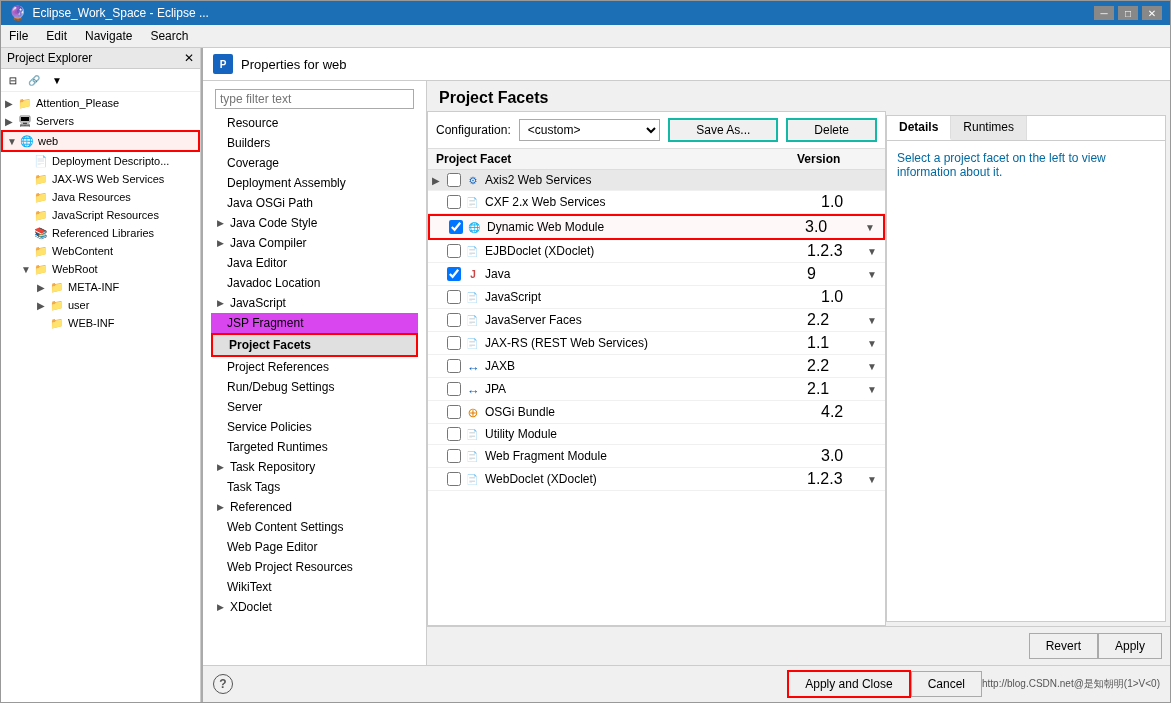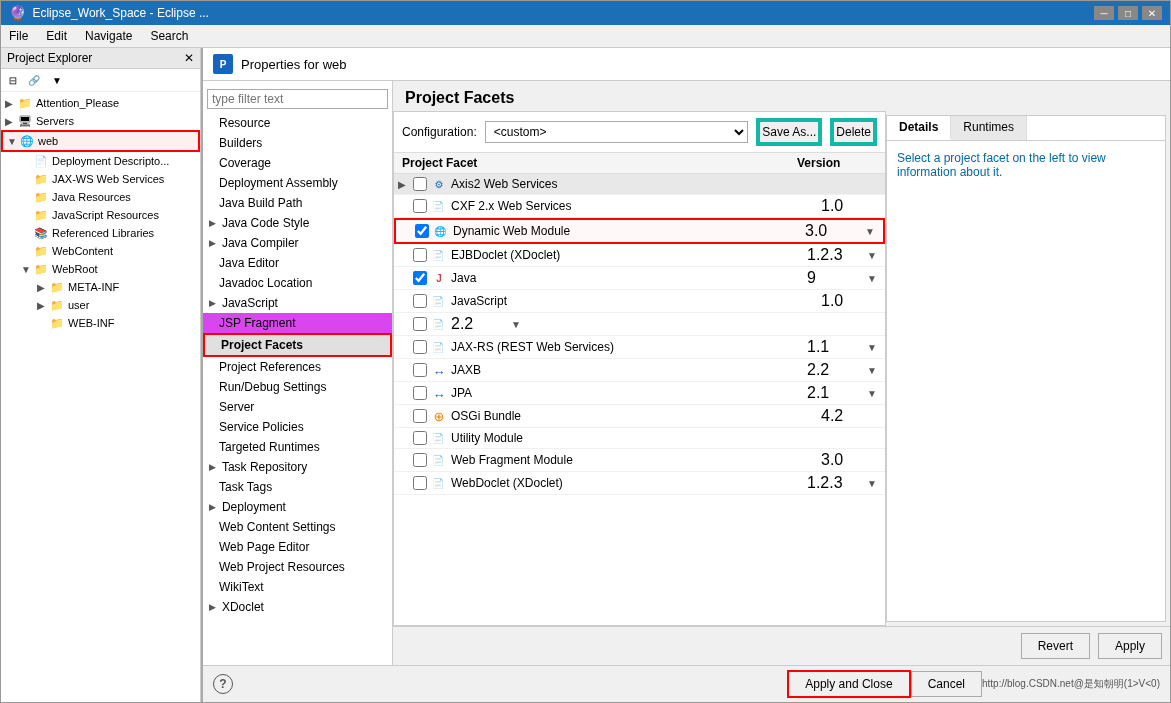--- a/index.html
+++ b/index.html
@@ -31,38 +31,38 @@
     .tree-icon { width: 16px; height: 16px; margin-right: 3px; display: inline-flex; align-items: center; justify-content: center; font-size: 11px; flex-shrink: 0; }
 
     
     .dialog { flex: 1; display: flex; flex-direction: column; background: #f0f0f0; border-left: 2px solid #aaa; }
     .dialog-title { background: white; border-bottom: 1px solid #ccc; padding: 6px 10px; display: flex; align-items: center; gap: 8px; font-size: 13px; font-weight: normal; }
     .dialog-title-icon { width: 20px; height: 20px; background: #1565c0; border-radius: 2px; display: flex; align-items: center; justify-content: center; color: white; font-size: 10px; font-weight: bold; }
 
     .dialog-body { display: flex; flex: 1; overflow: hidden; }
 
     
-    .dialog-nav { width: 190px; background: white; border-right: 1px solid #ccc; display: flex; flex-direction: column; padding: 4px 0; }
+    .dialog-nav { width: 224px; background: white; border-right: 1px solid #ccc; display: flex; flex-direction: column; padding: 4px 8px; }
     .filter-input { margin: 4px; padding: 2px 4px; border: 1px solid #aaa; font-size: 12px; color: #999; }
     .nav-item { padding: 3px 8px 3px 16px; cursor: pointer; font-size: 12px; display: flex; align-items: center; gap: 4px; }
     .nav-item.selected, .nav-item.highlighted-nav { background: #e0e0e0; font-weight: bold; border: 2px solid red; }
     .nav-item.has-arrow { padding-left: 6px; }
     .nav-arrow { font-size: 9px; color: #555; margin-right: 2px; }
 
     
     .dialog-content { flex: 1; display: flex; flex-direction: column; padding: 0; overflow: hidden; }
     .content-title { font-size: 16px; font-weight: bold; padding: 8px 12px 4px; color: #000; }
 
     
     .facets-area { display: flex; flex: 1; overflow: hidden; gap: 0; }
     .facets-left { flex: 1; display: flex; flex-direction: column; border: 1px solid #ccc; margin: 0; background: white; }
 
     .config-bar { display: flex; align-items: center; padding: 6px 8px; border-bottom: 1px solid #ddd; gap: 8px; font-size: 12px; }
     .config-select { flex: 1; padding: 2px 4px; border: 1px solid #aaa; font-size: 12px; background: white; }
-    .config-btn { padding: 3px 2px; font-size: 12px; border: 4px solid #14b8a6; background: #f0f0f0; cursor: pointer; }
+    .config-btn { padding: 3px 26px; font-size: 12px; border: 2px solid #14b8a6; background: #f0f0f0; cursor: pointer; }
 
     .table-header { display: flex; padding: 3px 8px; background: #f5f5f5; border-bottom: 1px solid #ddd; font-size: 12px; font-weight: bold; }
     .col-facet { flex: 1; }
     .col-version { width: 80px; }
 
     .facet-list { flex: 1; overflow-y: auto; }
     .facet-row { display: flex; align-items: center; padding: 2px 4px; font-size: 12px; border-bottom: 1px solid #f0f0f0; min-height: 20px; }
     .facet-row.highlighted-row { border: 2px solid red; background: #fff8f8; }
     .facet-row.grayed { background: #e8e8e8; }
     .facet-expand { width: 14px; font-size: 10px; color: #555; }
@@ -87,21 +87,21 @@
     
     .dialog-bottom { display: flex; align-items: center; justify-content: space-between; padding: 4px 10px; border-top: 1px solid #ccc; background: #f0f0f0; }
     .help-icon { width: 20px; height: 20px; border-radius: 50%; border: 1px solid #555; display: flex; align-items: center; justify-content: center; font-size: 12px; font-weight: bold; color: #555; cursor: pointer; }
     .status-url { font-size: 10px; color: #555; }
     .icon-web { color: #1565c0; }
 
     
     .web-highlighted { border: 2px solid red; background: #fff0f0 !important; }
 
     
-    .revert-apply { display: flex; justify-content: flex-end; gap: 8px; padding: 6px 8px; border-top: 1px solid #ccc; }
+    .revert-apply { display: flex; justify-content: flex-end; padding: 6px 8px; border-top: 1px solid #ccc; }
 
     
     ::-webkit-scrollbar { width: 8px; height: 8px; }
     ::-webkit-scrollbar-track { background: #f0f0f0; }
     ::-webkit-scrollbar-thumb { background: #bbb; }
   </style>
 </head>
 <body>
 
 <div class="window">
@@ -237,21 +237,21 @@
           <div class="nav-item">
             <span>Builders</span>
           </div>
           <div class="nav-item">
             <span>Coverage</span>
           </div>
           <div class="nav-item">
             <span>Deployment Assembly</span>
           </div>
           <div class="nav-item">
-            <span>Java Build Path</span>
+            <span>Java OSGi Path</span>
           </div>
           <div class="nav-item has-arrow">
             <span class="nav-arrow">▶</span>
             <span>Java Code Style</span>
           </div>
           <div class="nav-item has-arrow">
             <span class="nav-arrow">▶</span>
             <span>Java Compiler</span>
           </div>
           <div class="nav-item">
@@ -287,21 +287,21 @@
           </div>
           <div class="nav-item has-arrow">
             <span class="nav-arrow">▶</span>
             <span>Task Repository</span>
           </div>
           <div class="nav-item">
             <span>Task Tags</span>
           </div>
           <div class="nav-item has-arrow">
             <span class="nav-arrow">▶</span>
-            <span>Deployment</span>
+            <span>Referenced</span>
           </div>
           <div class="nav-item">
             <span>Web Content Settings</span>
           </div>
           <div class="nav-item">
             <span>Web Page Editor</span>
           </div>
           <div class="nav-item">
             <span>Web Project Resources</span>
           </div>
@@ -384,20 +384,21 @@
                   <input type="checkbox" class="facet-check" style="">
                   <span class="facet-icon" style="color:#888;">📄</span>
                   <span class="facet-name">JavaScript</span>
                   <span class="facet-version">1.0</span>
                 </div>
 
                 <div class="facet-row">
                   <span class="facet-expand"></span>
                   <input type="checkbox" class="facet-check" style="">
                   <span class="facet-icon" style="color:#888;">📄</span>
+                  <span class="facet-name">JavaServer Faces</span>
                   <span class="facet-version">2.2</span>
                   <span class="facet-dropdown">▼</span>
                 </div>
 
                 <div class="facet-row">
                   <span class="facet-expand"></span>
                   <input type="checkbox" class="facet-check" style="">
                   <span class="facet-icon" style="color:#888;">📄</span>
                   <span class="facet-name">JAX-RS (REST Web Services)</span>
                   <span class="facet-version">1.1</span>

